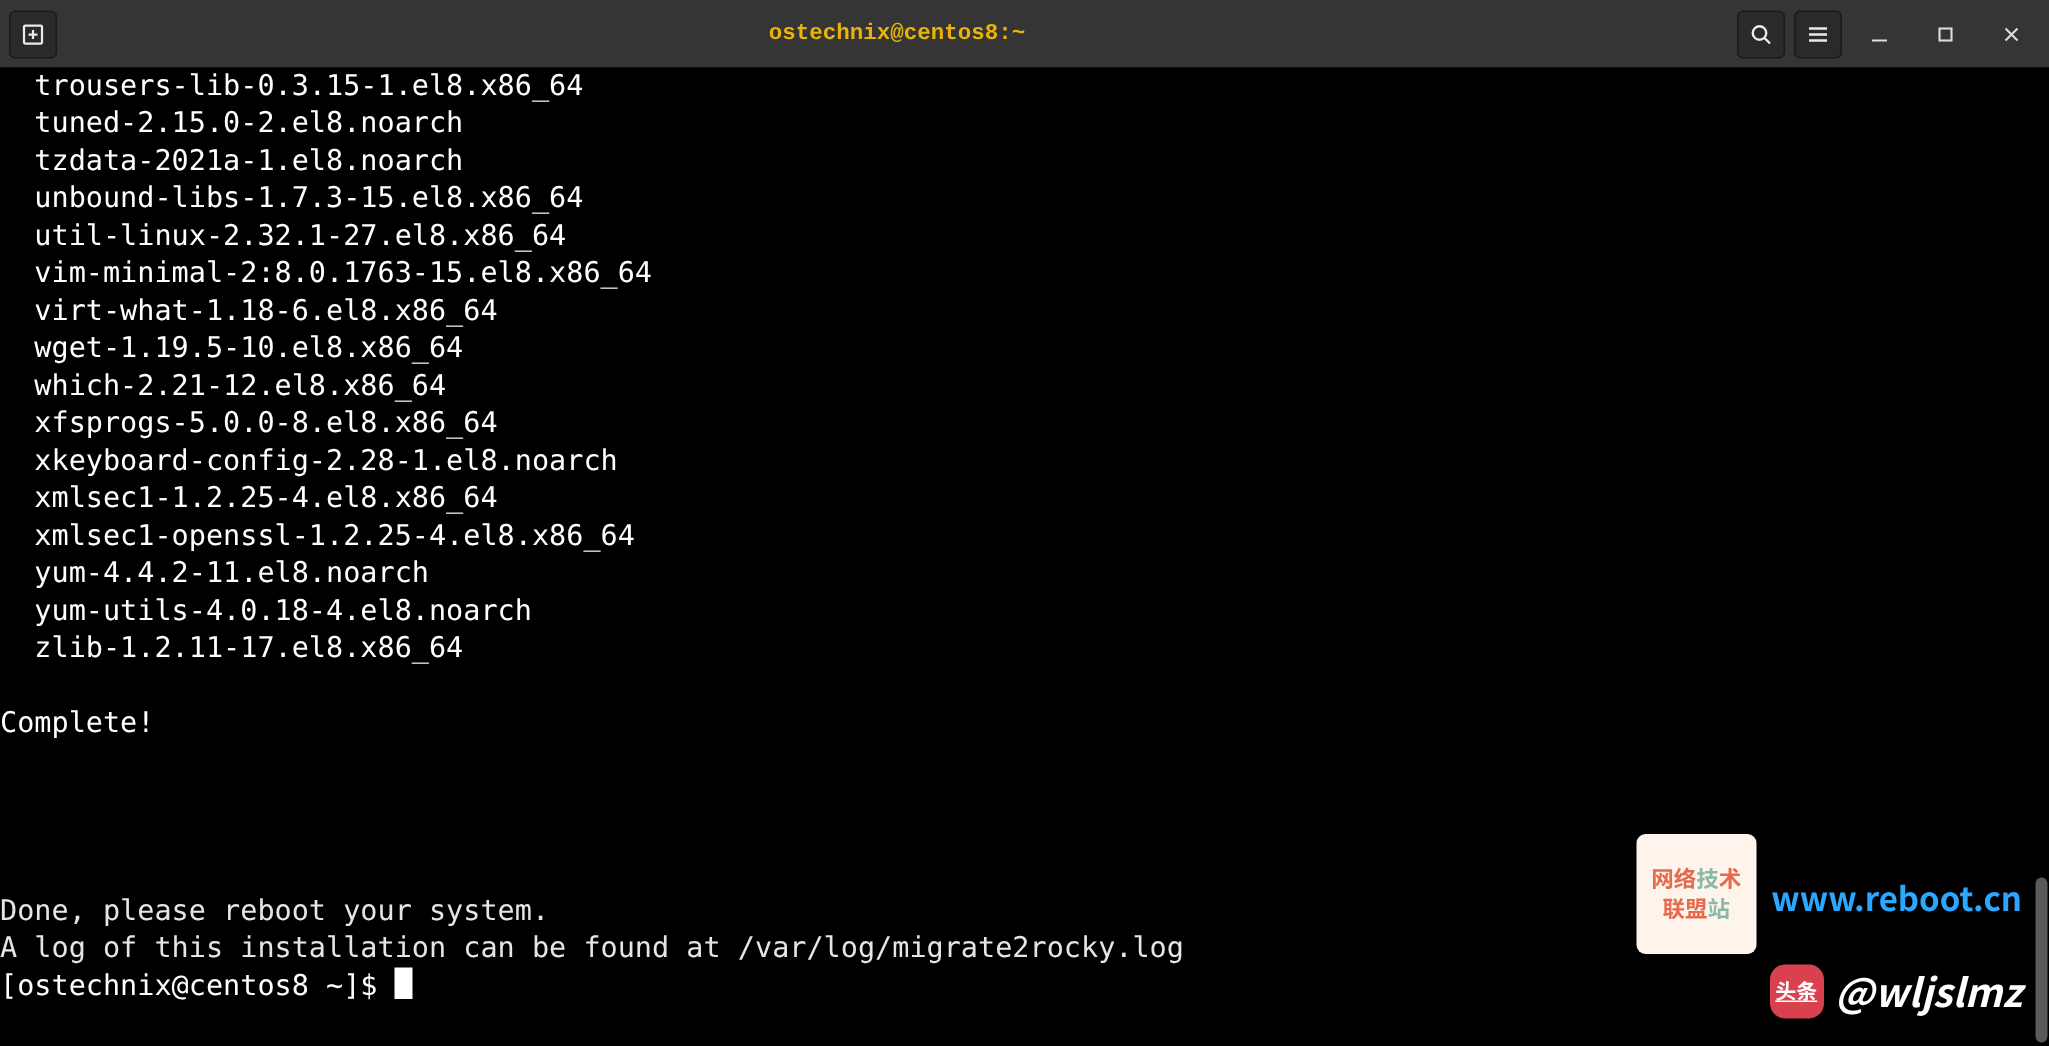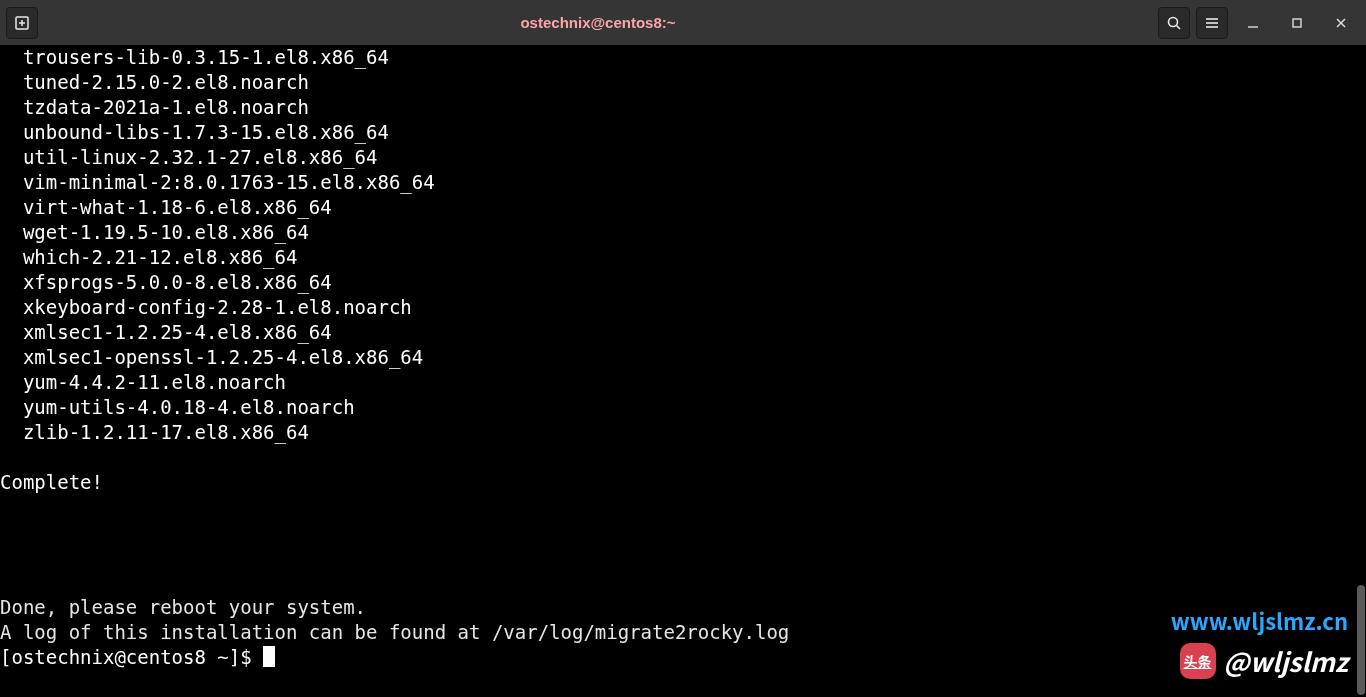--- a/index.html
+++ b/index.html
@@ -23,24 +23,24 @@
     display: flex;
     align-items: center;
     justify-content: center;
     color: #eaeaea;
     cursor: pointer;
   }
   .tb-btn svg { width: 16px; height: 16px; }
   .tb-title {
     flex: 1;
     text-align: center;
-    font-family: Liberation Sans, sans-serif;
+    font-family: Liberation Mono, monospace;
     font-size: 15px;
     font-weight: 600;
-    color: #fca5a5;
+    color: #eab308;
   }
   .tb-right { display: flex; align-items: center; gap: 6px; }
   .win-btn {
     height: 32px;
     width: 38px;
     display: flex;
     align-items: center;
     justify-content: center;
     color: #ddd;
     cursor: pointer;
@@ -170,21 +170,25 @@
 </div>
 
 <div class="terminal"><div id="term-lines"><div>  trousers-lib-0.3.15-1.el8.x86_64</div><div>  tuned-2.15.0-2.el8.noarch</div><div>  tzdata-2021a-1.el8.noarch</div><div>  unbound-libs-1.7.3-15.el8.x86_64</div><div>  util-linux-2.32.1-27.el8.x86_64</div><div>  vim-minimal-2:8.0.1763-15.el8.x86_64</div><div>  virt-what-1.18-6.el8.x86_64</div><div>  wget-1.19.5-10.el8.x86_64</div><div>  which-2.21-12.el8.x86_64</div><div>  xfsprogs-5.0.0-8.el8.x86_64</div><div>  xkeyboard-config-2.28-1.el8.noarch</div><div>  xmlsec1-1.2.25-4.el8.x86_64</div><div>  xmlsec1-openssl-1.2.25-4.el8.x86_64</div><div>  yum-4.4.2-11.el8.noarch</div><div>  yum-utils-4.0.18-4.el8.noarch</div><div>  zlib-1.2.11-17.el8.x86_64</div><div>&nbsp;</div><div>Complete!</div><div>&nbsp;</div><div>&nbsp;</div><div>&nbsp;</div><div>&nbsp;</div><div class="cyan">Done, please reboot your system.</div><div class="cyan">A log of this installation can be found at /var/log/migrate2rocky.log</div><div>[ostechnix@centos8 ~]$ <span class="cursor-block"></span></div></div></div>
 
 <div class="scrollbar-track">
   <div class="scrollbar-thumb"></div>
 </div>
 
 <div class="watermark">
   <div class="wm-row1">
+    <div class="wm-box">
+      <div><span class="a">网络</span><span class="b">技</span><span class="a">术</span></div>
+      <div><span class="a">联盟</span><span class="b">站</span></div>
+    </div>
     <div>
-      <div class="wm-url">www.wljslmz.cn</div>
+      <div class="wm-url">www.reboot.cn</div>
     </div>
   </div>
   <div class="wm-row2">
     <div class="wm-avatar">头条</div>
     <div class="wm-handle">@wljslmz</div>
   </div>
 </div>
 
 </body></html>

